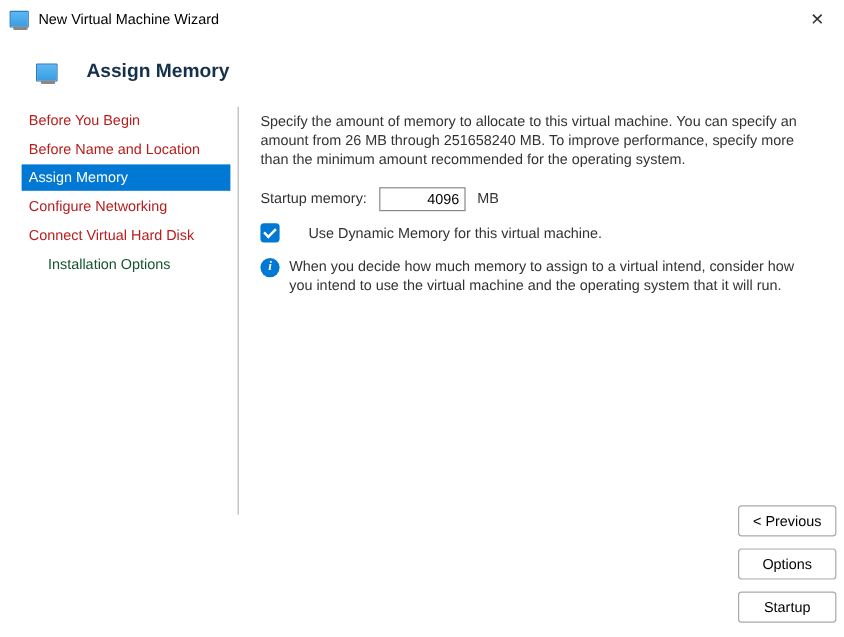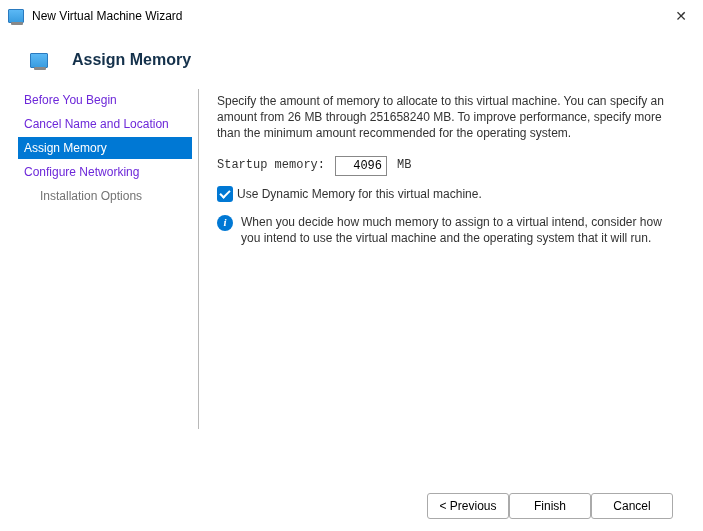--- a/index.html
+++ b/index.html
@@ -85,61 +85,60 @@
       height: 340px;
     }
     .sidebar {
       width: 181px;
       flex-shrink: 0;
       border-right: 1px solid #b8b8b8;
       padding-right: 6px;
     }
     .sidebar-item {
       padding: 4px 6px;
-      color: #6d28d9;
+      color: #b91c1c;
       cursor: pointer;
       margin-bottom: 2px;
     }
     .sidebar-item.selected {
       background: #0078d4;
       color: #fff;
     }
     .sidebar-item.indent {
       padding-left: 22px;
     }
     .sidebar-item.plain {
-      color: #737373;
+      color: #14532d;
     }
     .content {
       flex: 1;
       padding: 4px 6px 0 18px;
       color: #333;
       line-height: 1.35;
     }
     .intro { margin-bottom: 14px; }
     .mem-row {
       display: flex;
       align-items: center;
       gap: 10px;
       margin-bottom: 10px;
-      font-family: Liberation Mono, monospace;
     }
     .mem-input {
-      width: 52px;
+      width: 72px;
       height: 20px;
       border: 1px solid #888;
       text-align: right;
       padding: 1px 4px;
       font-family: inherit;
       font-size: 12px;
     }
     .check-row {
       display: flex;
       align-items: center;
-      gap: 4px;
+      gap: 24px;
       margin-bottom: 12px;
       margin-left: 0px;
     }
     .checkbox {
       width: 16px;
       height: 16px;
       background: #0078d4;
       border-radius: 3px;
       position: relative;
       cursor: pointer;
@@ -172,23 +171,24 @@
       align-items: center;
       justify-content: center;
       font-style: italic;
       font-family: Georgia, serif;
       flex-shrink: 0;
       margin-top: 1px;
     }
     .footer {
       position: absolute;
       bottom: 12px;
-      right: 30px;
-      display: flex;
-      gap: 0;
+      right: 6px;
+      display: flex;
+      gap: 10px;
+      flex-direction: column;
     }
     .btn {
       min-width: 82px;
       height: 26px;
       background: #fff;
       border: 1px solid #aaa;
       border-radius: 3px;
       font-family: inherit;
       font-size: 12px;
       cursor: pointer;
@@ -211,23 +211,24 @@
 </div>
 
 <div class="header">
   <div class="header-icon"></div>
   <div class="header-title">Assign Memory</div>
 </div>
 
 <div class="body">
   <div class="sidebar">
     <div class="sidebar-item">Before You Begin</div>
-    <div class="sidebar-item">Cancel Name and Location</div>
+    <div class="sidebar-item">Before Name and Location</div>
     <div class="sidebar-item selected">Assign Memory</div>
     <div class="sidebar-item">Configure Networking</div>
+    <div class="sidebar-item">Connect Virtual Hard Disk</div>
     <div class="sidebar-item indent plain">Installation Options</div>
   </div>
 
   <div class="content">
     <div class="intro">Specify the amount of memory to allocate to this virtual machine. You can specify an amount from 26 MB through 251658240 MB. To improve performance, specify more than the minimum amount recommended for the operating system.</div>
 
     <div class="mem-row">
       <span>Startup memory:</span>
       <input class="mem-input" type="text" value="4096" style="">
       <span>MB</span>
@@ -240,15 +241,15 @@
 
     <div class="info-row">
       <div class="info-icon">i</div>
       <div>When you decide how much memory to assign to a virtual intend, consider how you intend to use the virtual machine and the operating system that it will run.</div>
     </div>
   </div>
 </div>
 
 <div class="footer">
   <button class="btn">&lt; Previous</button>
-  <button class="btn">Finish</button>
-  <button class="btn">Cancel</button>
+  <button class="btn">Options</button>
+  <button class="btn">Startup</button>
 </div>
 
 </body></html>

